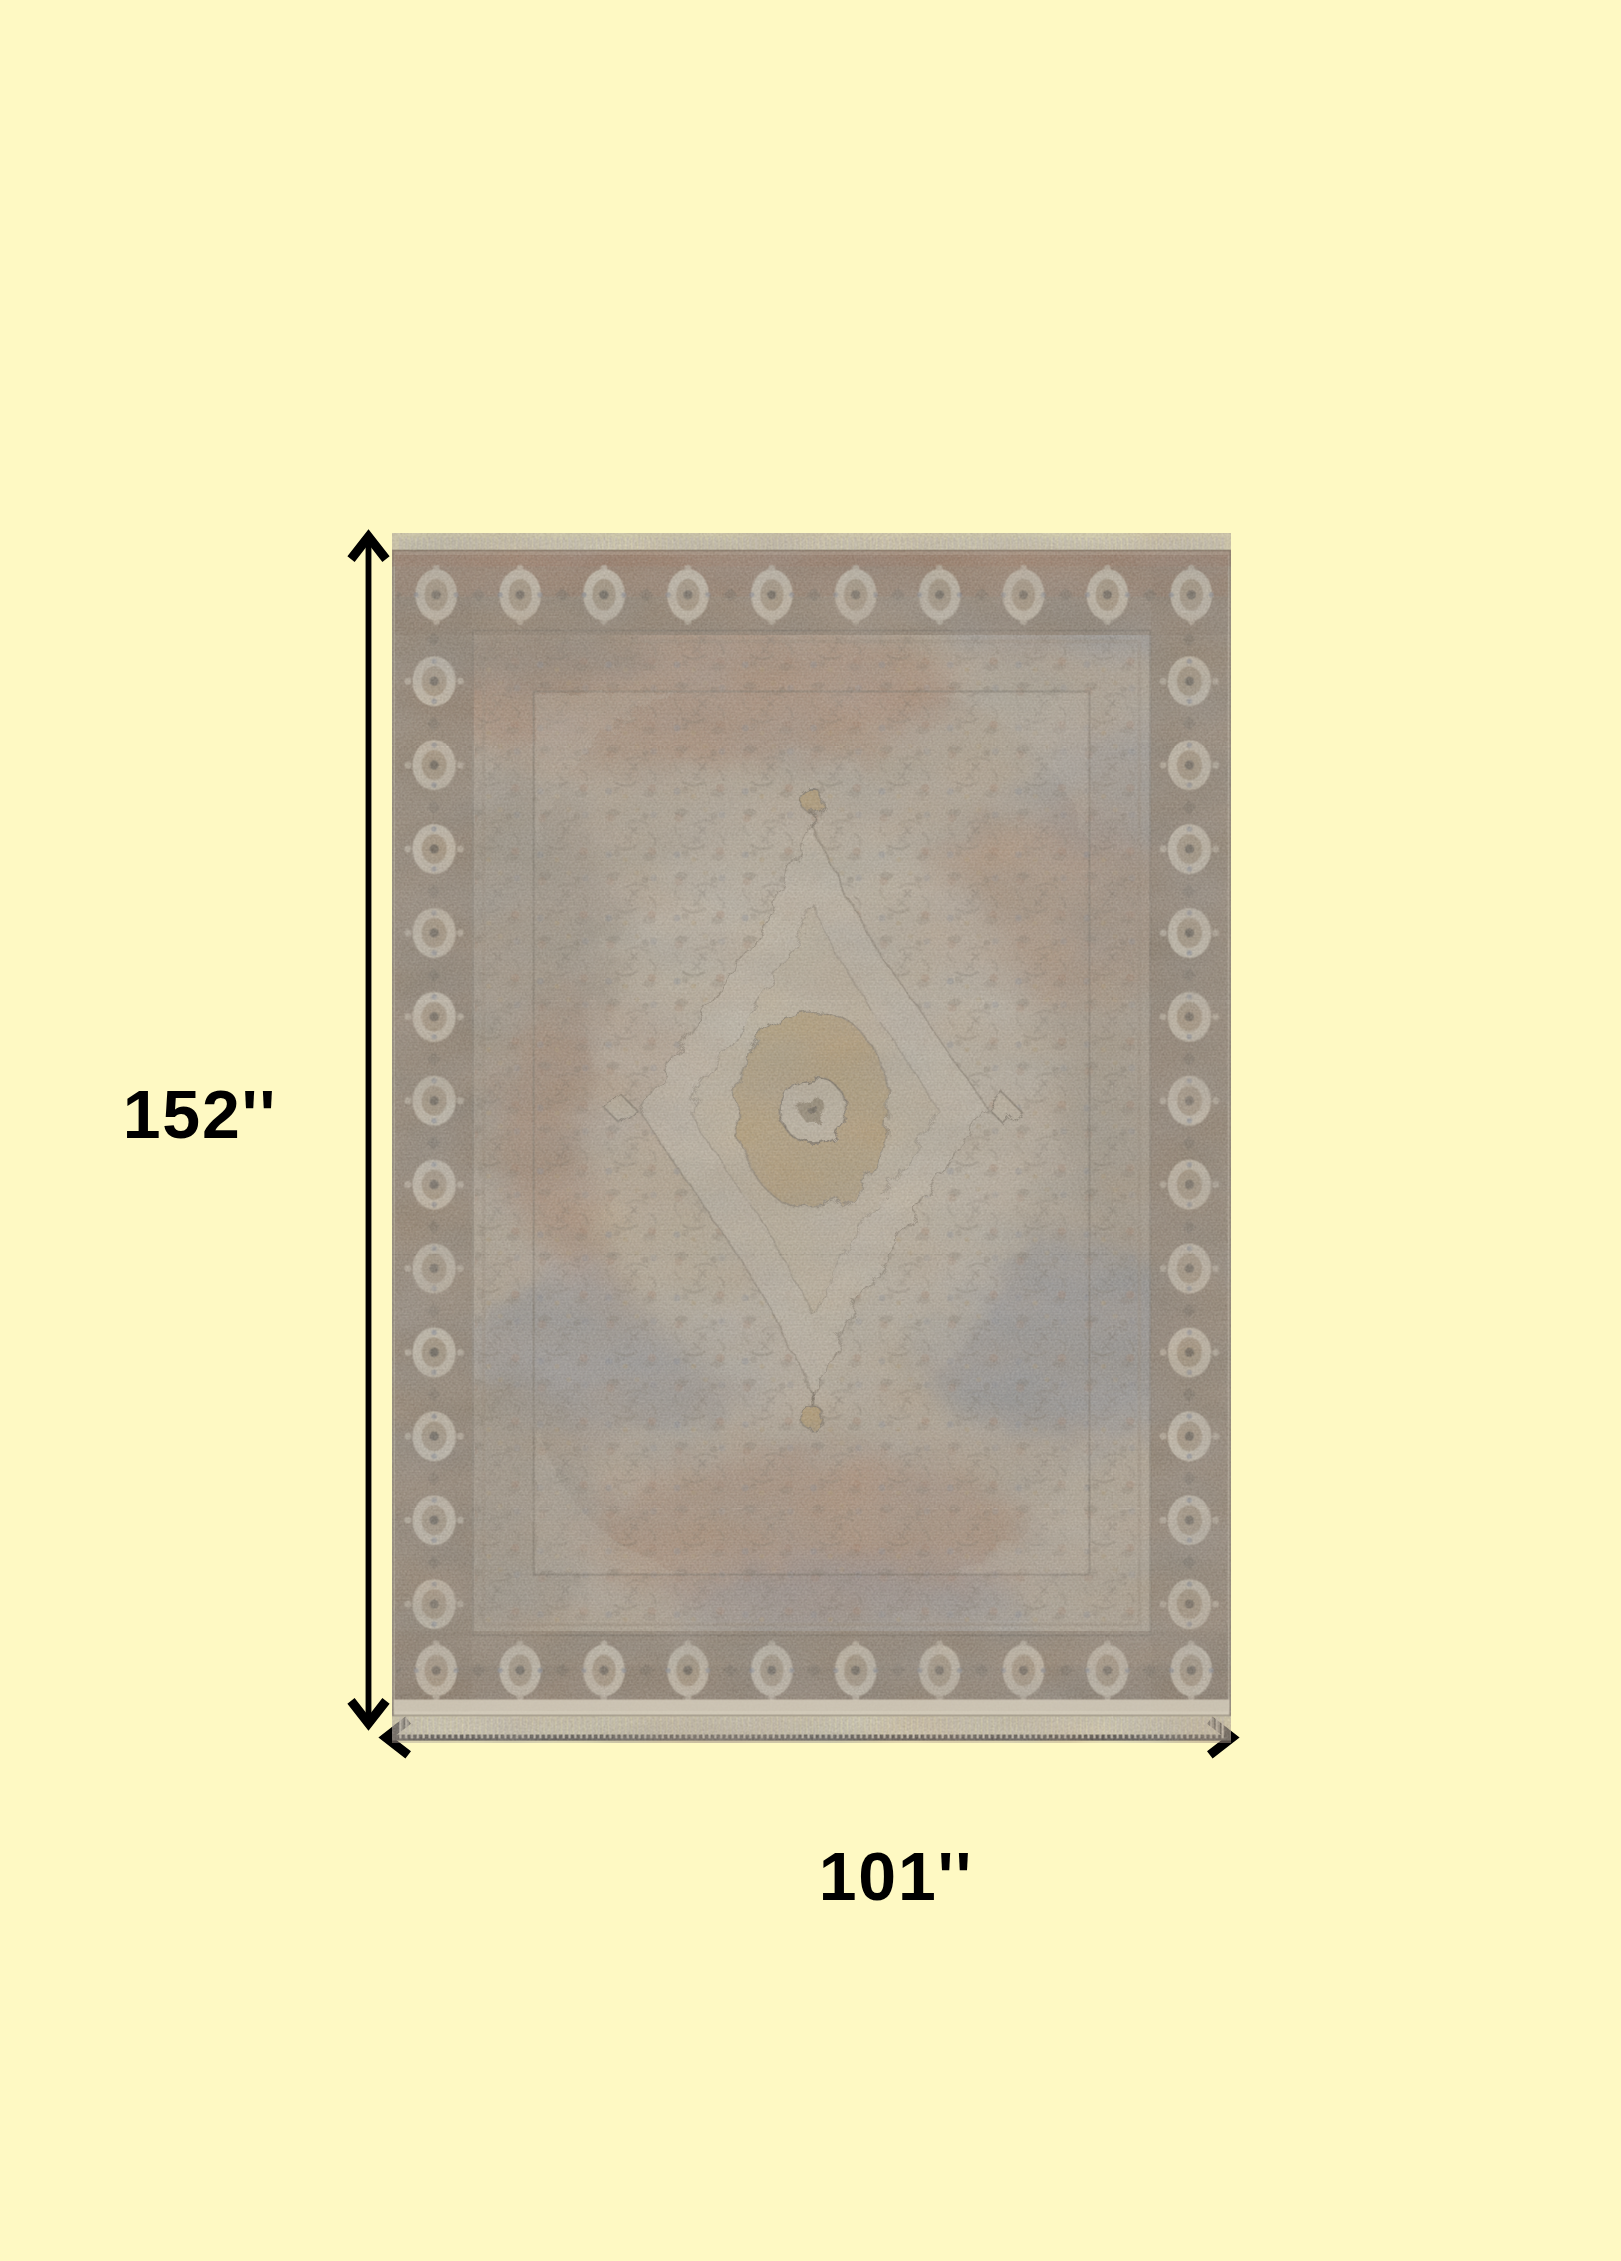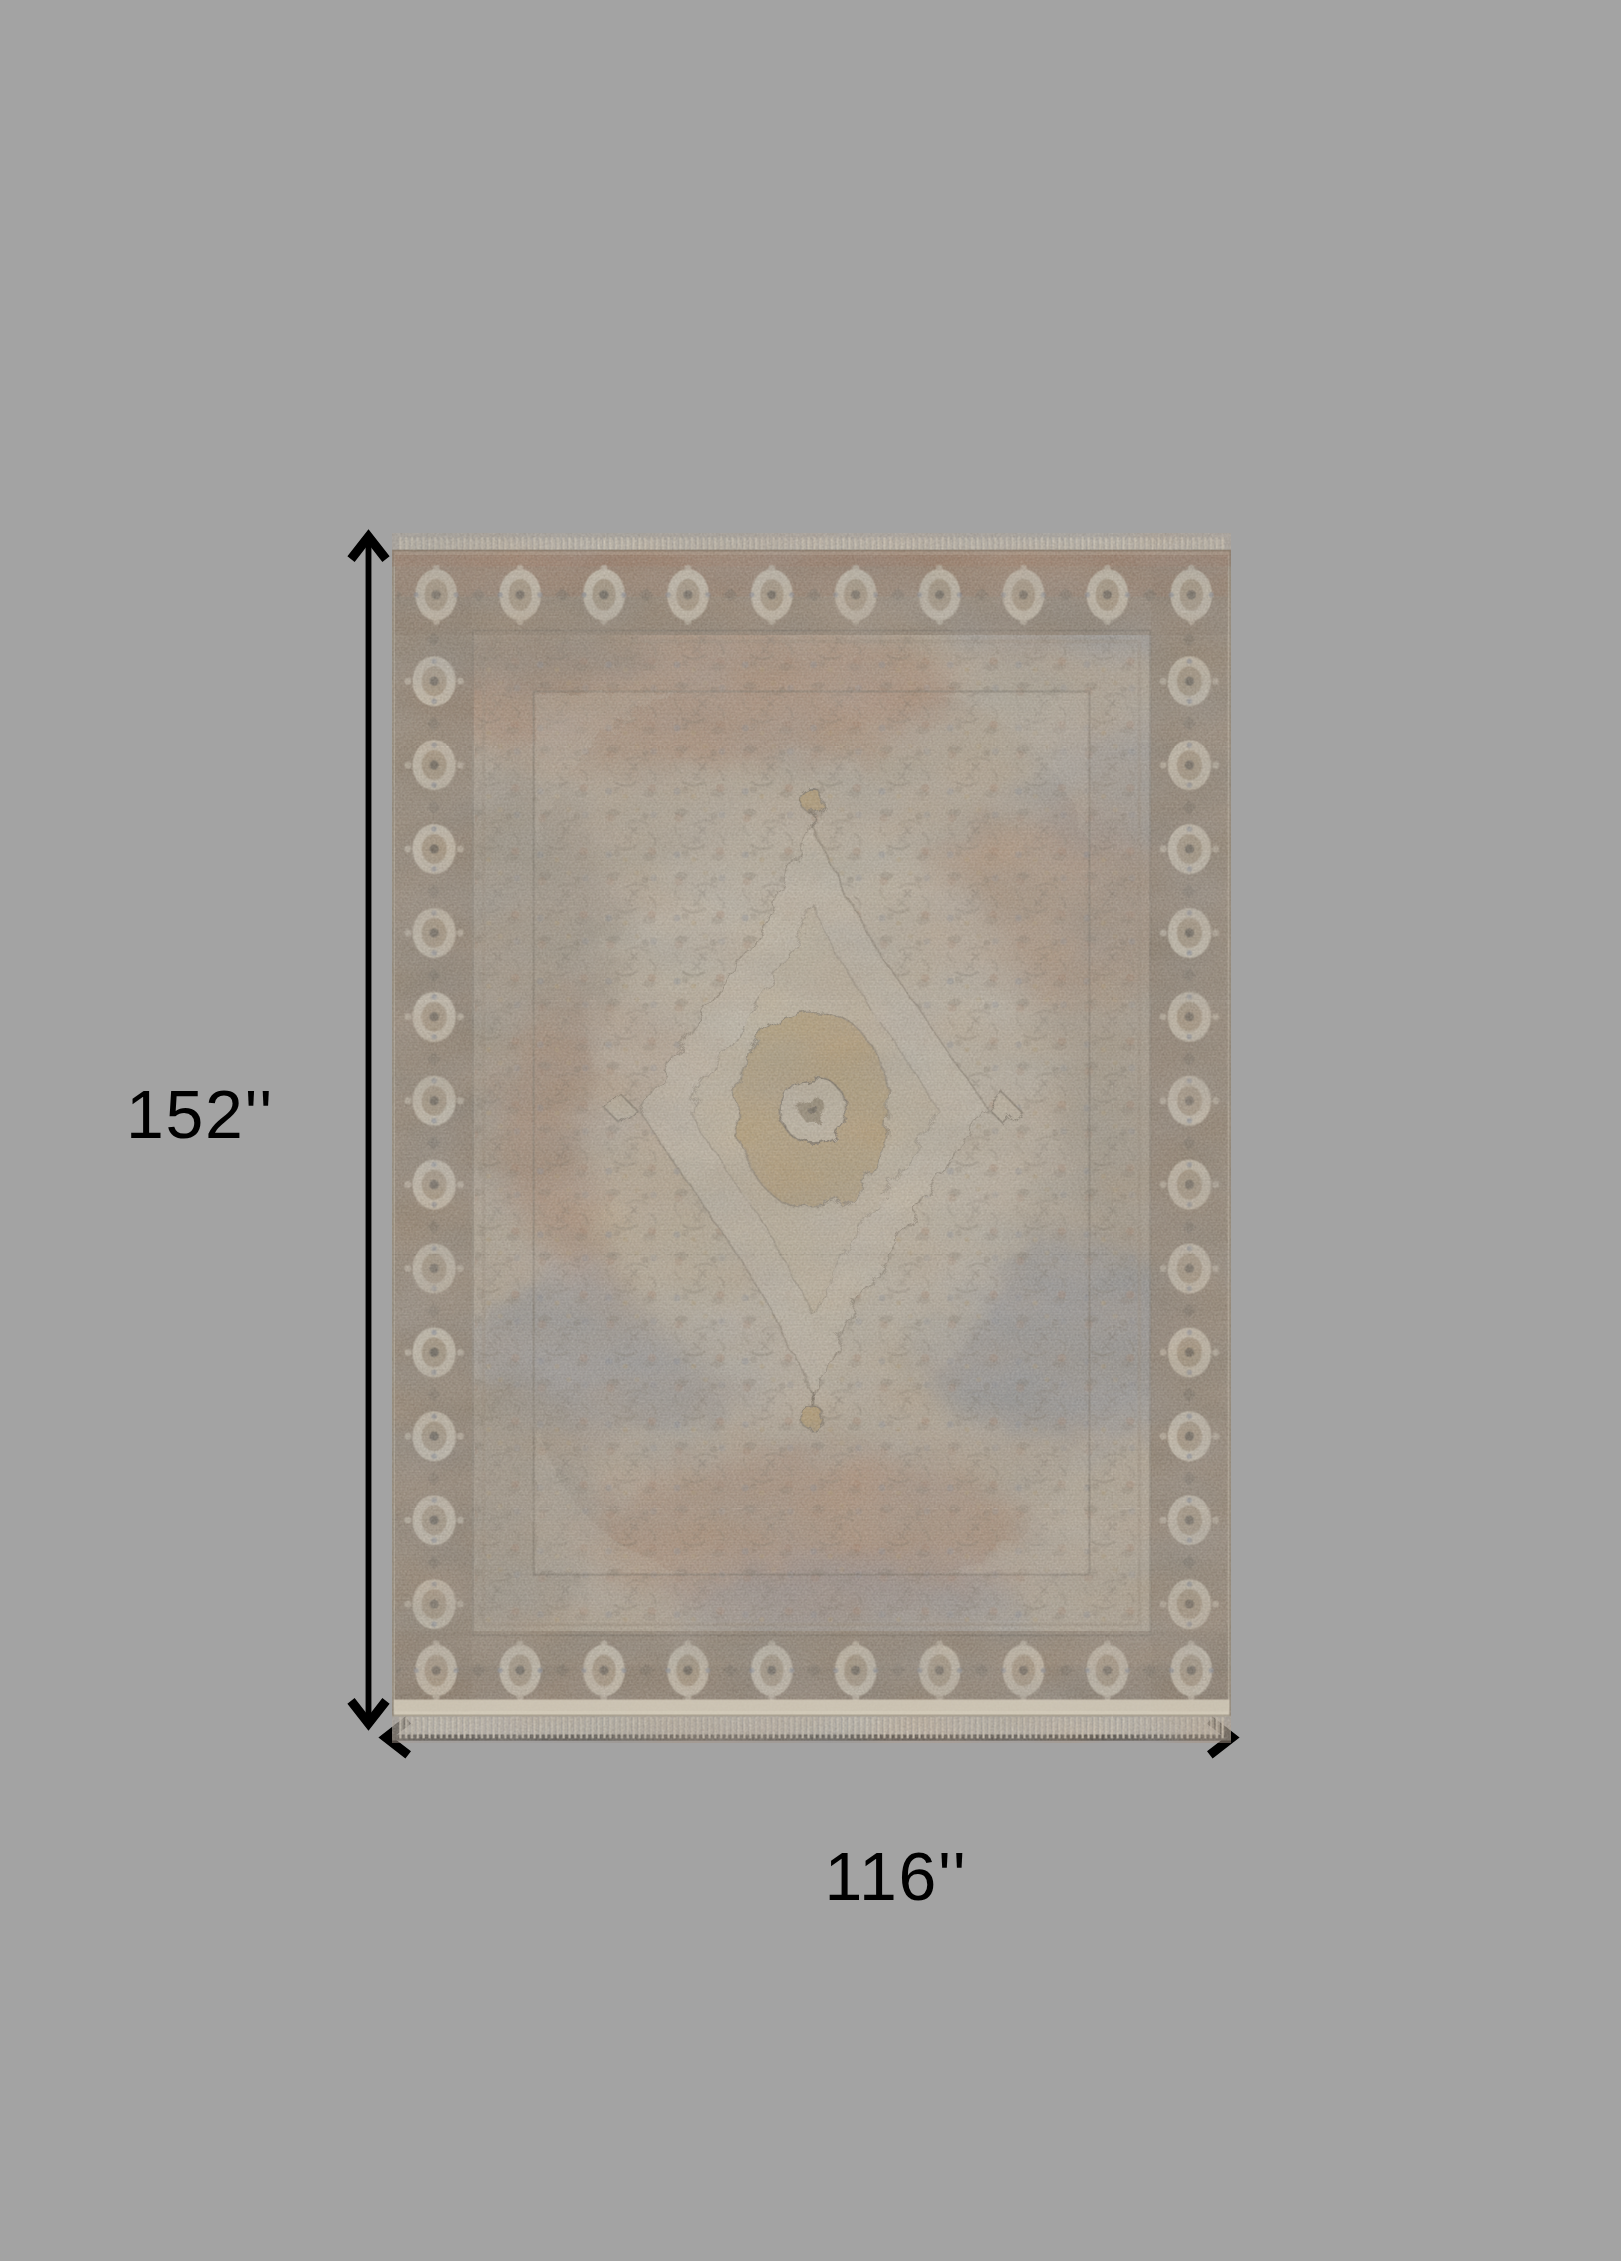--- a/index.html
+++ b/index.html
@@ -1,22 +1,23 @@
 <!DOCTYPE html>
 <html style="font-size:13.3px"><head>
 <meta charset="utf-8">
 <style>
   html, body { margin: 0; padding: 0; background: #ffffff; }
   .canvas {
     position: relative;
     width: 1621px;
     height: 2261px;
-    background: #a3a3a3;
+    background: #fef9c3;
     font-family: "Liberation Sans", sans-serif;
     overflow: hidden;
+    font-weight: bold;
   }
   .dim-label {
     position: absolute;
     color: #000000;
     font-size: 68px;
     letter-spacing: 1.7px;
     text-align: center;
     white-space: nowrap;
     line-height: 1;
   }
@@ -27,21 +28,21 @@
   .arrow-h { left: 375px; top: 1711px; width: 868px; height: 53px; }
   .rug-svg { left: 392px; top: 533px; width: 839px; height: 1210px; }
 </style>
 </head>
 <body>
 
 <div class="canvas">
 
   <div class="dim-label height">152''</div>
 
-  <div class="dim-label width">116''</div>
+  <div class="dim-label width">101''</div>
 
   <svg class="arrow-svg arrow-v" viewBox="0 0 66 1444">
     <line x1="33" y1="12" x2="33" y2="1432" stroke-width="7" fill="none" stroke="#000000"></line>
     <polyline points="12,37 33,10 54,37" stroke-width="11" fill="none" stroke-linejoin="miter" stroke="#000000"></polyline>
     <polyline points="12,1407 33,1434 54,1407" stroke-width="11" fill="none" stroke-linejoin="miter" stroke="#000000"></polyline>
   </svg>
 
   <svg class="arrow-svg arrow-h" viewBox="0 0 1042 64">
     <line x1="12" y1="32" x2="1030" y2="32" stroke-width="7" fill="none" stroke="#000000"></line>
     <polyline points="37,11 10,32 37,53" stroke-width="11" fill="none" stroke-linejoin="miter" stroke="#000000"></polyline>

